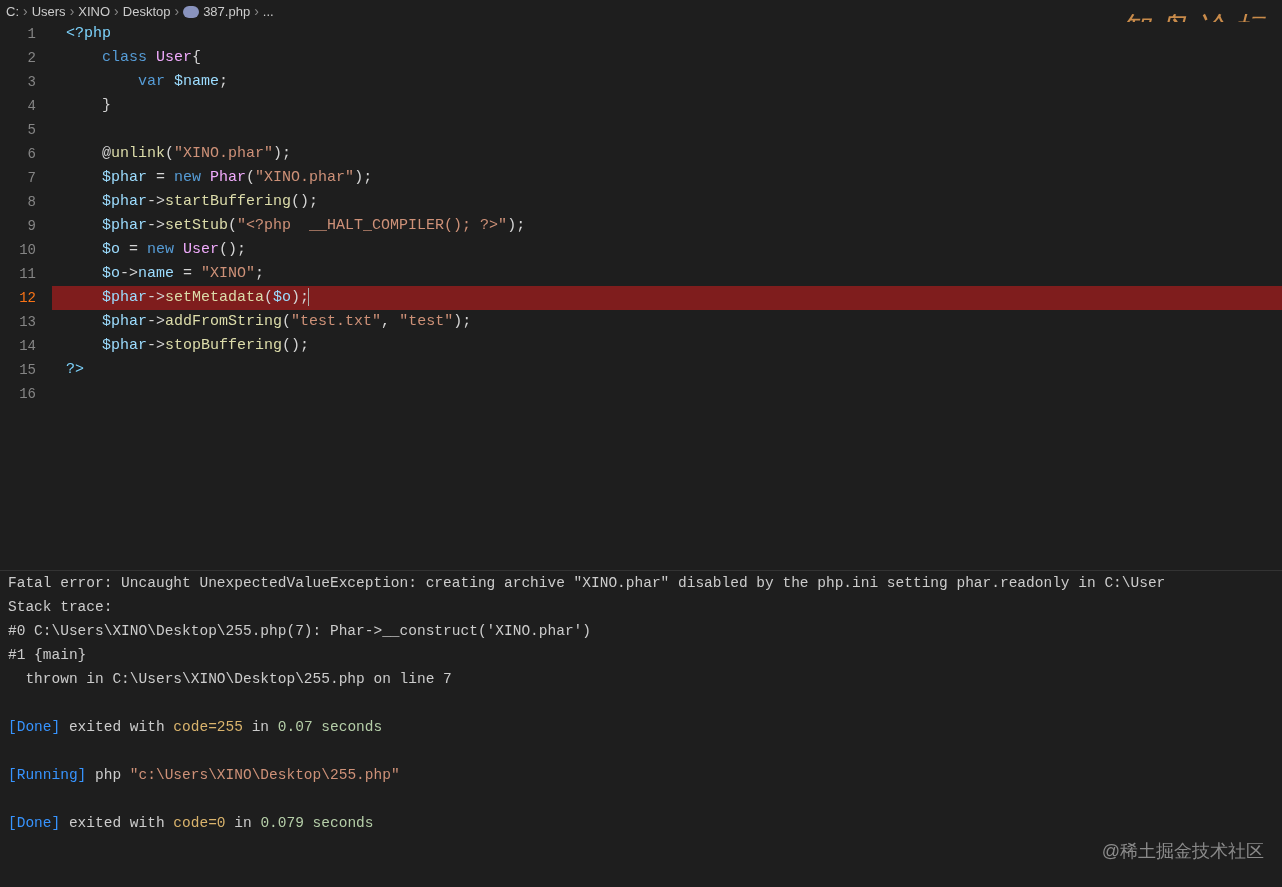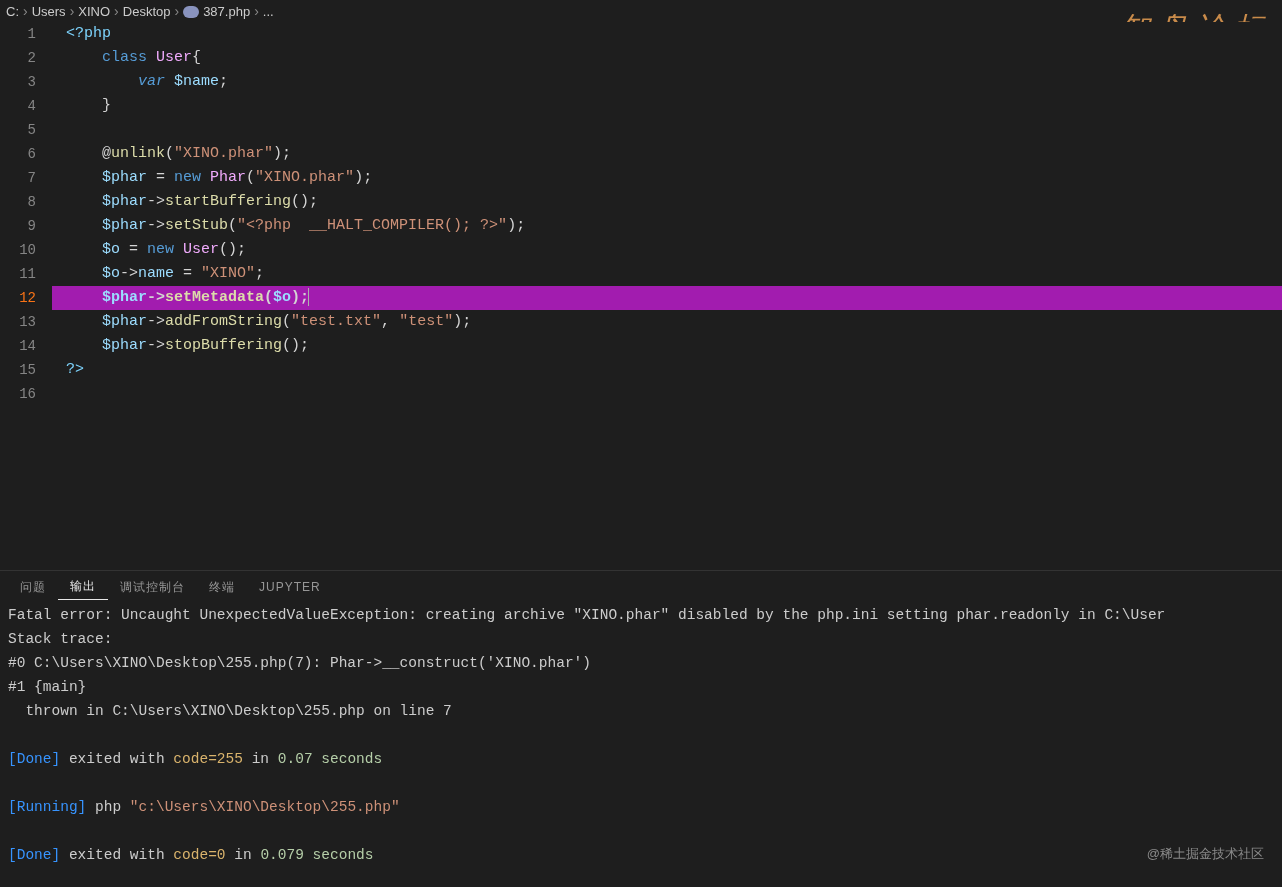--- a/index.html
+++ b/index.html
@@ -58,24 +58,24 @@
 }
 .gutter .active { color: #f97316; }
 .code {
   flex: 1;
   font-size: 15px;
   line-height: 24px;
   white-space: pre;
   position: relative;
 }
 .code-line { height: 24px; padding-left: 14px; }
-.code-line.active { background: #a21caf; font-weight: bold; }
+.code-line.active { background: #7f1d1d; }
 .k-tag { color: #7dd3fc; }
 .k-class { color: #569cd6; }
-.k-var { color: #569cd6; font-style: italic; }
+.k-var { color: #569cd6; }
 .k-new { color: #569cd6; }
 .cls { color: #f0abfc; }
 .var { color: #9cdcfe; }
 .str { color: #ce9178; }
 .fn { color: #dcdcaa; }
 .punct { color: #d4d4d4; }
 .op { color: #d4d4d4; }
 .arrow { color: #d4d4d4; }
 .cursor {
   display: inline-block;
@@ -116,21 +116,21 @@
 }
 .out-blue { color: #3794ff; }
 .out-warn { color: #d9b36c; }
 .out-num { color: #b5cea8; }
 .out-str { color: #ce9178; }
 .watermark-bottom {
   position: absolute;
   bottom: 24px; right: 18px;
   color: #8a8a8a;
   font-family: 'Microsoft YaHei', sans-serif;
-  font-size: 13px;
+  font-size: 18px;
 }
 </style>
 </head>
 <body>
 
 <div class="breadcrumb">
   <span class="breadcrumb-item">C:</span>
   <span class="breadcrumb-sep">›</span>
   <span class="breadcrumb-item">Users</span>
   <span class="breadcrumb-sep">›</span>
@@ -162,23 +162,16 @@
       <div class="active">12</div>
       <div>13</div>
       <div>14</div>
       <div>15</div>
       <div>16</div>
     </div>
   <div class="code" id="code"><div class="code-line"><span></span><span class="k-tag">&lt;?php</span></div><div class="code-line"><span>    </span><span class="k-class">class</span><span> </span><span class="cls">User</span><span class="punct">{</span></div><div class="code-line"><span>        </span><span class="k-var">var</span><span> </span><span class="var">$name</span><span class="punct">;</span></div><div class="code-line"><span>    </span><span class="punct">}</span></div><div class="code-line"><span></span></div><div class="code-line"><span>    </span><span class="punct">@</span><span class="fn">unlink</span><span class="punct">(</span><span class="str">"XINO.phar"</span><span class="punct">);</span></div><div class="code-line"><span>    </span><span class="var">$phar</span><span class="op"> = </span><span class="k-new">new</span><span> </span><span class="cls">Phar</span><span class="punct">(</span><span class="str">"XINO.phar"</span><span class="punct">);</span></div><div class="code-line"><span>    </span><span class="var">$phar</span><span class="arrow">-&gt;</span><span class="fn">startBuffering</span><span class="punct">();</span></div><div class="code-line"><span>    </span><span class="var">$phar</span><span class="arrow">-&gt;</span><span class="fn">setStub</span><span class="punct">(</span><span class="str">"&lt;?php  __HALT_COMPILER(); ?&gt;"</span><span class="punct">);</span></div><div class="code-line"><span>    </span><span class="var">$o</span><span class="op"> = </span><span class="k-new">new</span><span> </span><span class="cls">User</span><span class="punct">();</span></div><div class="code-line"><span>    </span><span class="var">$o</span><span class="arrow">-&gt;</span><span class="var">name</span><span class="op"> = </span><span class="str">"XINO"</span><span class="punct">;</span></div><div class="code-line active"><span>    </span><span class="var">$phar</span><span class="arrow">-&gt;</span><span class="fn">setMetadata</span><span class="punct">(</span><span class="var">$o</span><span class="punct">);</span><span class="cursor"></span></div><div class="code-line"><span>    </span><span class="var">$phar</span><span class="arrow">-&gt;</span><span class="fn">addFromString</span><span class="punct">(</span><span class="str">"test.txt"</span><span class="punct">, </span><span class="str">"test"</span><span class="punct">);</span></div><div class="code-line"><span>    </span><span class="var">$phar</span><span class="arrow">-&gt;</span><span class="fn">stopBuffering</span><span class="punct">();</span></div><div class="code-line"><span></span><span class="k-tag">?&gt;</span></div><div class="code-line"><span></span></div></div>
 </div>
 
 <div class="panel">
-  <div class="panel-tabs" id="ptabs">
-      <div class="panel-tab">问题</div>
-      <div class="panel-tab active">输出</div>
-      <div class="panel-tab">调试控制台</div>
-      <div class="panel-tab">终端</div>
-      <div class="panel-tab">JUPYTER</div>
-    </div>
   <div class="output" id="output"><div><span>Fatal error: Uncaught UnexpectedValueException: creating archive "XINO.phar" disabled by the php.ini setting phar.readonly in C:\User</span></div><div><span>Stack trace:</span></div><div><span>#0 C:\Users\XINO\Desktop\255.php(7): Phar-&gt;__construct('XINO.phar')</span></div><div><span>#1 {main}</span></div><div><span>  thrown in C:\Users\XINO\Desktop\255.php on line 7</span></div><div>&nbsp;</div><div><span class="out-blue">[Done]</span><span> exited with </span><span class="out-warn">code=255</span><span> in </span><span class="out-num">0.07</span><span> </span><span class="out-num">seconds</span></div><div>&nbsp;</div><div><span class="out-blue">[Running]</span><span> php </span><span class="out-str">"c:\Users\XINO\Desktop\255.php"</span></div><div>&nbsp;</div><div><span class="out-blue">[Done]</span><span> exited with </span><span class="out-warn">code=0</span><span> in </span><span class="out-num">0.079</span><span> </span><span class="out-num">seconds</span></div></div>
 </div>
 
 <div class="watermark-bottom">@稀土掘金技术社区</div>
 
 </body></html>

